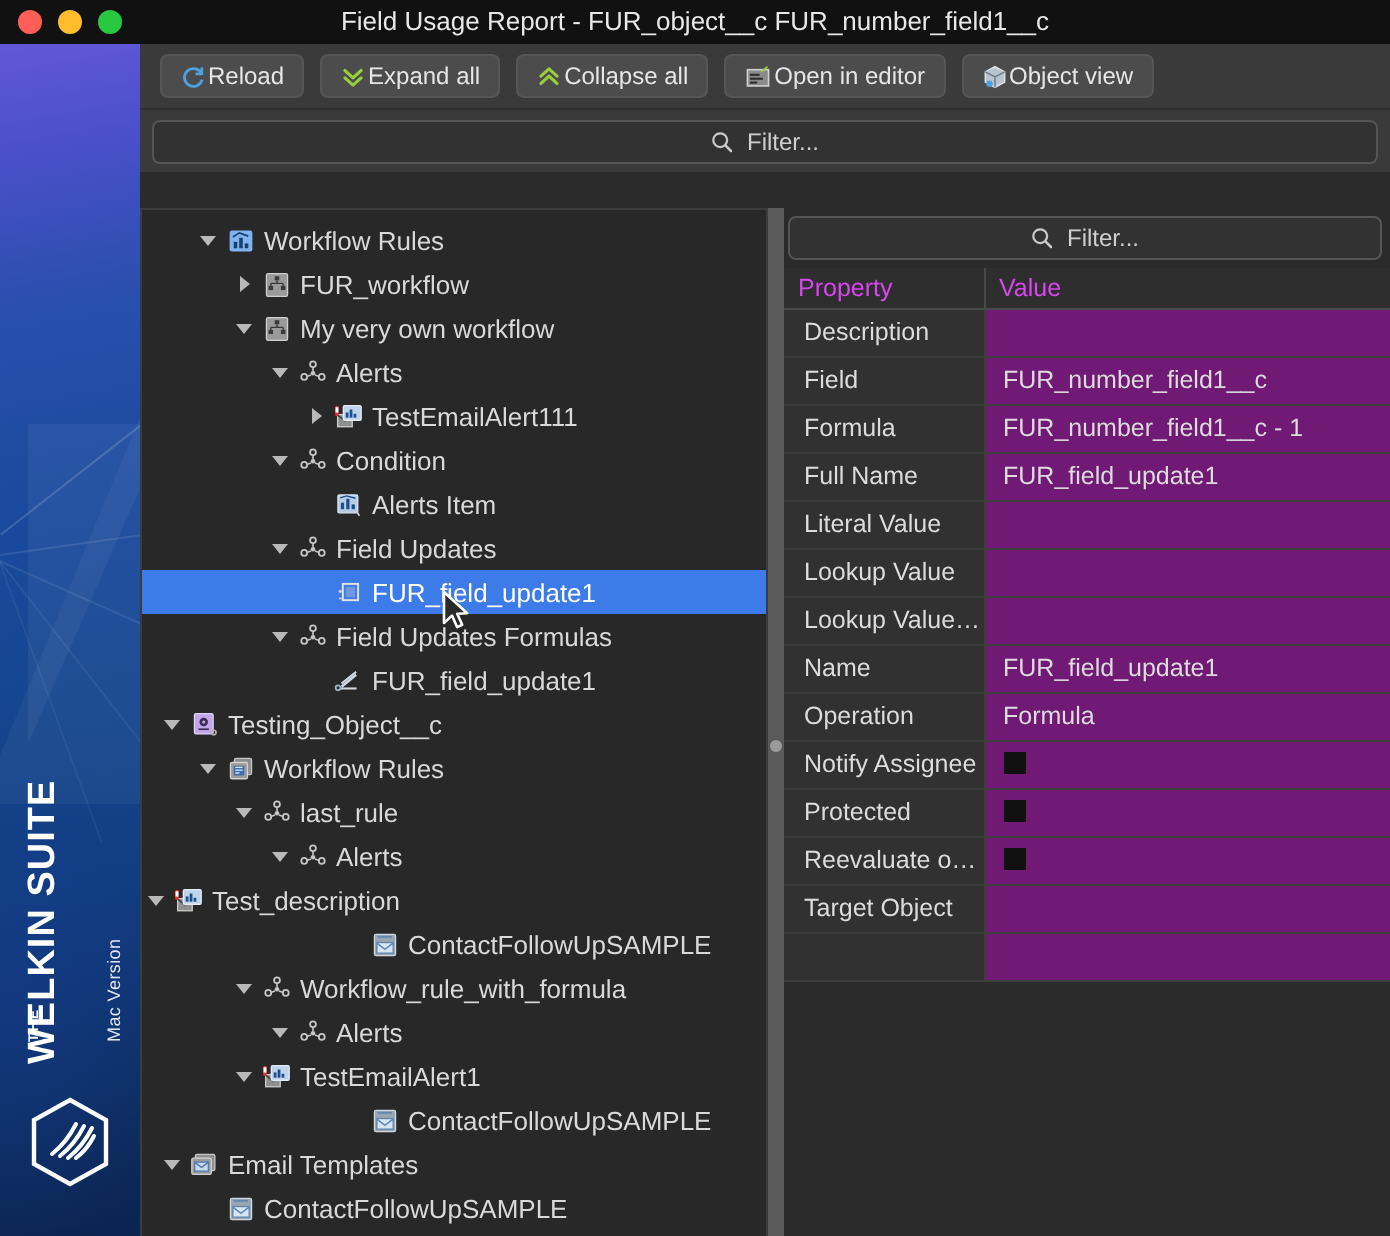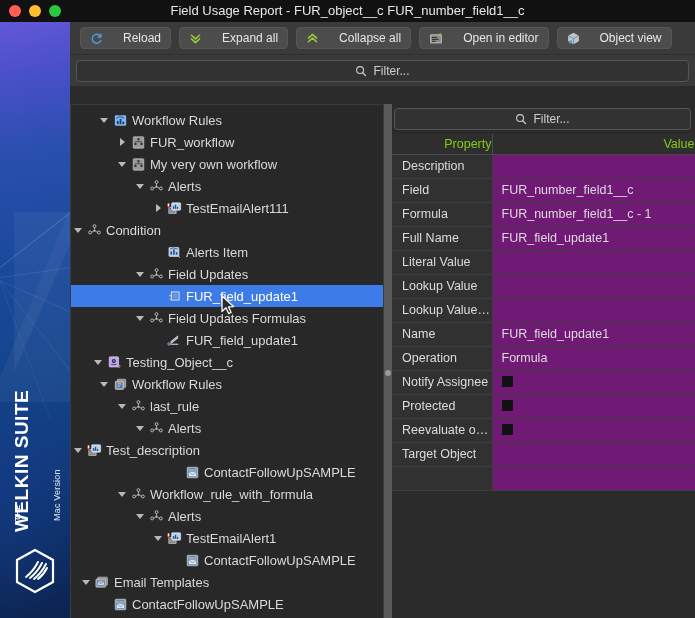--- a/index.html
+++ b/index.html
@@ -107,21 +107,21 @@
   .toolbar {
     position: absolute; left: 70px; top: 22px;
     width: 625px; height: 33px;
     background: #3a3a3a;
     display: flex; align-items: center;
     padding-left: 10px;
     gap: 8px;
     border-bottom: 1px solid #2f2f2f;
   }
   .tbtn {
-    display: flex; align-items: center; gap: 20px;
+    display: flex; align-items: center; gap: 1px;
     height: 22px;
     padding: 0 9px;
     background: #4c4c4c;
     border: 1px solid #565656;
     border-radius: 4px;
     color: #e6e6e6;
     font-size: 12px;
     white-space: nowrap;
     cursor: default;
   }
@@ -227,23 +227,23 @@
     color: #cfcfcf; font-size: 12px;
   }
   table.props {
     width: 303px;
     border-collapse: collapse;
     table-layout: fixed;
     font-size: 12.5px;
   }
   table.props th {
     background: #2e2e2e;
-    color: #84cc16;
+    color: #d946ef;
     font-weight: normal;
-    text-align: right;
+    text-align: left;
     height: 20px;
     padding: 0 0 0 7px;
     border-bottom: 1px solid #4a4a4a;
     border-right: 1px solid #4a4a4a;
   }
   table.props td {
     height: 24px;
     color: #dcdcdc;
     padding: 0 0 0 10px;
     border-bottom: 1px solid #3d3d3d;
@@ -428,21 +428,21 @@
                 <rect x="5.5" y="1" width="11" height="9" rx="0.8" fill="#bfd3ea" stroke="#e3ecf6" stroke-width="0.8"></rect>
                 <rect x="7" y="5.2" width="1.7" height="3.2" fill="#1e4f8f"></rect>
                 <rect x="9.4" y="3.4" width="1.7" height="5" fill="#1e4f8f"></rect>
                 <rect x="11.8" y="6" width="1.7" height="2.4" fill="#1e4f8f"></rect>
                 <rect x="0.5" y="1" width="2.2" height="6.4" rx="1" fill="#e03030"></rect>
                 <rect x="0.7" y="2" width="1.8" height="3.3" fill="#ffffff"></rect>
               </svg>
             </span>
             <span class="tlabel">TestEmailAlert111</span>
           </div>
-          <div class="trow" style="">
+          <div class="trow" style="padding-left: 62px;">
             <span class="twist open">
               <i></i>
             </span>
             <span class="ticon">
               <svg width="13" height="13" viewBox="0 0 16 16">
                 <circle cx="8" cy="2.6" r="1.8" fill="none" stroke="#c7c7c7" stroke-width="1.1"></circle>
                 <circle cx="2.6" cy="10.4" r="1.8" fill="none" stroke="#c7c7c7" stroke-width="1.1"></circle>
                 <circle cx="13.4" cy="10.4" r="1.8" fill="none" stroke="#c7c7c7" stroke-width="1.1"></circle>
                 <circle cx="8" cy="8.2" r="1.4" fill="#c7c7c7"></circle>
                 <path d="M8 4.4 L8 6.8 M6.8 9.2 L4.2 10.1 M9.2 9.2 L11.8 10.1" stroke="#c7c7c7" stroke-width="1" fill="none"></path>
@@ -511,21 +511,21 @@
             <span class="ticon">
               <svg width="14" height="13" viewBox="0 0 17 16">
                 <path d="M4.5 11.5 L13.5 4.2" stroke="#cfd8e2" stroke-width="1.6"></path>
                 <path d="M4.5 9.6 L13.5 2.4" stroke="#cfd8e2" stroke-width="1.3"></path>
                 <path d="M4.2 12.6 L13.8 12.6" stroke="#cfd8e2" stroke-width="1.3"></path>
                 <circle cx="2.4" cy="12.2" r="1.5" fill="none" stroke="#9fb4cc" stroke-width="1.1"></circle>
               </svg>
             </span>
             <span class="tlabel">FUR_field_update1</span>
           </div>
-          <div class="trow" style="padding-left: 20px;">
+          <div class="trow" style="padding-left: 8px;">
             <span class="twist open">
               <i></i>
             </span>
             <span class="ticon">
               <svg width="13" height="13" viewBox="0 0 16 16">
                 <rect x="1.5" y="1" width="11.5" height="12.5" rx="1" fill="#c3a6e8" stroke="#e0d2f5" stroke-width="0.8"></rect>
                 <circle cx="7.2" cy="6.2" r="2.6" fill="#3a2a55"></circle>
                 <circle cx="7.2" cy="6.2" r="1" fill="#c3a6e8"></circle>
                 <path d="M4 10.6 L10.4 10.6" stroke="#3a2a55" stroke-width="1"></path>
                 <circle cx="13.4" cy="12.6" r="1.4" fill="none" stroke="#b3b3b3" stroke-width="1"></circle>
@@ -630,21 +630,21 @@
               <svg width="13" height="13" viewBox="0 0 16 16">
                 <circle cx="8" cy="2.6" r="1.8" fill="none" stroke="#c7c7c7" stroke-width="1.1"></circle>
                 <circle cx="2.6" cy="10.4" r="1.8" fill="none" stroke="#c7c7c7" stroke-width="1.1"></circle>
                 <circle cx="13.4" cy="10.4" r="1.8" fill="none" stroke="#c7c7c7" stroke-width="1.1"></circle>
                 <circle cx="8" cy="8.2" r="1.4" fill="#c7c7c7"></circle>
                 <path d="M8 4.4 L8 6.8 M6.8 9.2 L4.2 10.1 M9.2 9.2 L11.8 10.1" stroke="#c7c7c7" stroke-width="1" fill="none"></path>
               </svg>
             </span>
             <span class="tlabel">Alerts</span>
           </div>
-          <div class="trow" style="padding-left: 80px;">
+          <div class="trow" style="padding-left: 44px;">
             <span class="twist open">
               <i></i>
             </span>
             <span class="ticon">
               <svg width="15" height="13" viewBox="0 0 18 16">
                 <rect x="2" y="6.5" width="9" height="7.5" fill="#8f8f8f" stroke="#cdcdcd" stroke-width="0.8"></rect>
                 <path d="M2 6.8 L6.5 10.3 L11 6.8" fill="none" stroke="#3b3b3b" stroke-width="0.9"></path>
                 <rect x="5.5" y="1" width="11" height="9" rx="0.8" fill="#bfd3ea" stroke="#e3ecf6" stroke-width="0.8"></rect>
                 <rect x="7" y="5.2" width="1.7" height="3.2" fill="#1e4f8f"></rect>
                 <rect x="9.4" y="3.4" width="1.7" height="5" fill="#1e4f8f"></rect>

